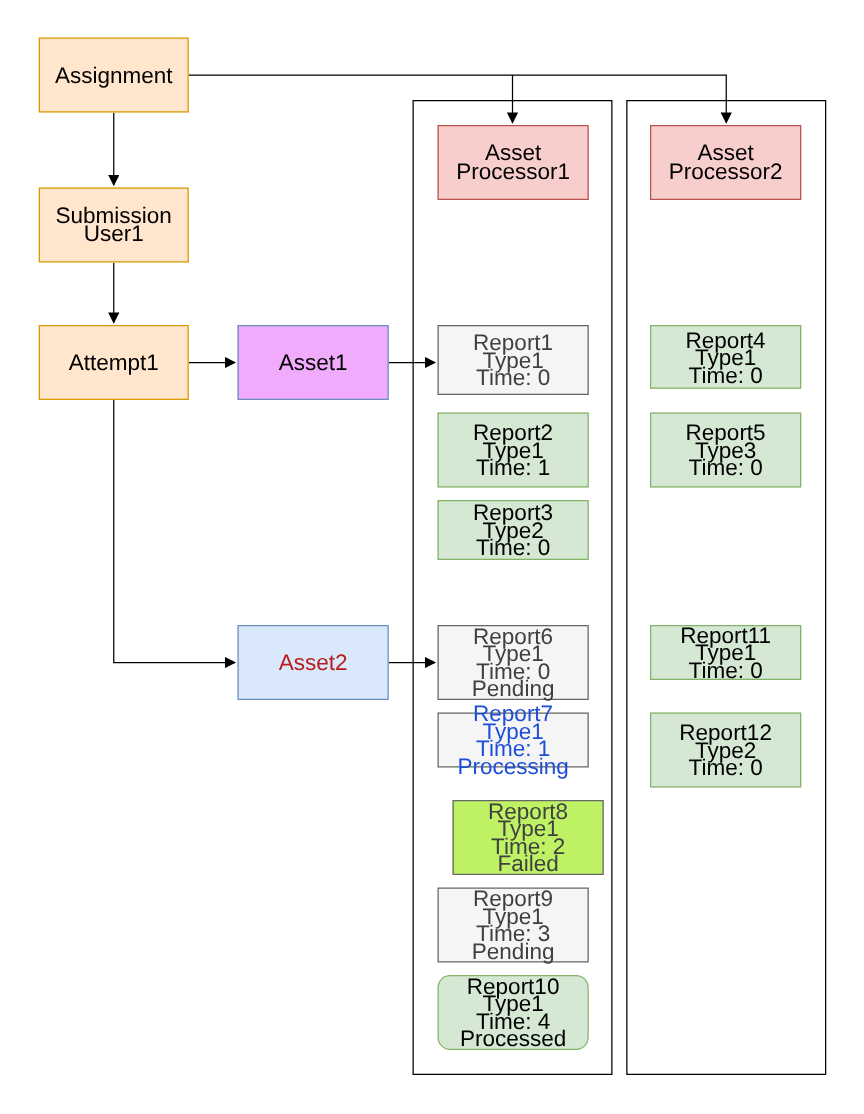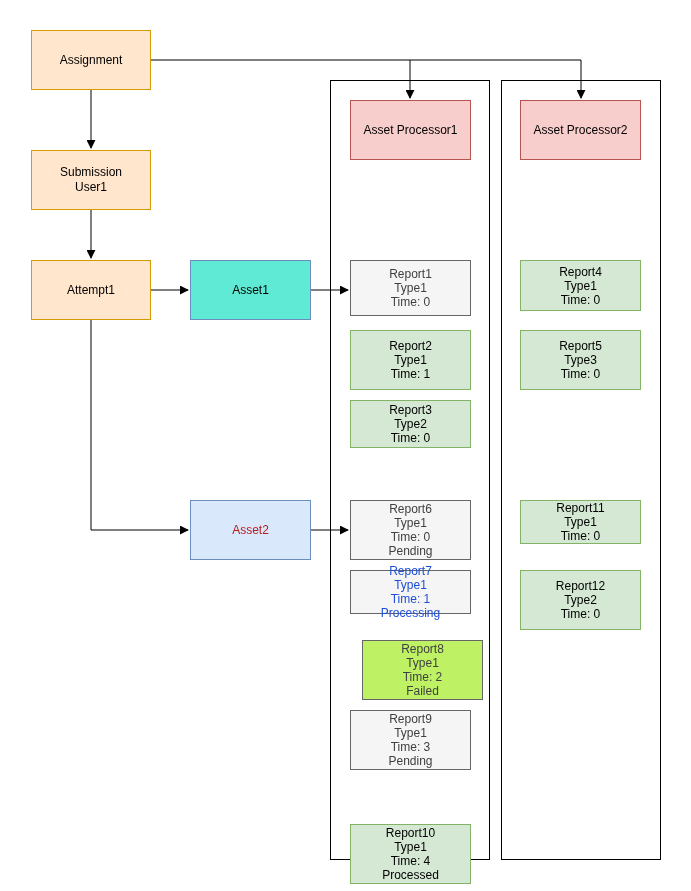--- a/index.html
+++ b/index.html
@@ -22,21 +22,21 @@
   }
   .node {
     position: absolute;
     box-sizing: border-box;
     border: 1px solid #000;
     display: flex;
     flex-direction: column;
     align-items: center;
     justify-content: center;
     text-align: center;
-    font-size: 12px;
+    font-size: 18px;
     color: #000;
   }
   .node-label {
     white-space: pre-line;
     line-height: 15px;
   }
   .report .rline {
     line-height: 14px;
   }
   .lane {
@@ -76,21 +76,21 @@
 
   <div class="node" style="left: 31px; top: 150px; width: 120px; height: 60px; background: rgb(255, 230, 204); border-color: rgb(215, 155, 0); color: rgb(0, 0, 0);">
     <div class="node-label">Submission
 User1</div>
   </div>
 
   <div class="node" style="left: 31px; top: 260px; width: 120px; height: 60px; background: rgb(255, 230, 204); border-color: rgb(215, 155, 0); color: rgb(0, 0, 0);">
     <div class="node-label">Attempt1</div>
   </div>
 
-  <div class="node" style="left: 190px; top: 260px; width: 121px; height: 60px; background: #5eead4; border-color: rgb(108, 142, 191); color: rgb(0, 0, 0);">
+  <div class="node" style="left: 190px; top: 260px; width: 121px; height: 60px; background: #f0abfc; border-color: rgb(108, 142, 191); color: rgb(0, 0, 0);">
     <div class="node-label">Asset1</div>
   </div>
 
   <div class="node" style="left: 190px; top: 500px; width: 121px; height: 60px; background: rgb(218, 232, 252); border-color: rgb(108, 142, 191); color: #b91c1c;">
     <div class="node-label">Asset2</div>
   </div>
 
   <div class="node" style="left: 350px; top: 100px; width: 121px; height: 60px; background: rgb(248, 206, 204); border-color: rgb(184, 84, 80); color: rgb(0, 0, 0);">
     <div class="node-label">Asset Processor1</div>
   </div>
@@ -138,21 +138,21 @@
     <div class="rline">Failed</div>
   </div>
 
   <div class="node report" style="left: 350px; top: 710px; width: 121px; height: 60px; background: rgb(245, 245, 245); border-color: rgb(102, 102, 102); color: rgb(64, 64, 64);">
     <div class="rline">Report9</div>
     <div class="rline">Type1</div>
     <div class="rline">Time: 3</div>
     <div class="rline">Pending</div>
   </div>
 
-  <div class="node report" style="left: 350px; top: 824px; width: 121px; height: 60px; background: rgb(213, 232, 212); border-color: rgb(130, 179, 102); color: rgb(0, 0, 0);">
+  <div class="node report" style="left: 350px; top: 780px; width: 121px; height: 60px; background: rgb(213, 232, 212); border-color: rgb(130, 179, 102); color: rgb(0, 0, 0); border-radius: 10px;">
     <div class="rline">Report10</div>
     <div class="rline">Type1</div>
     <div class="rline">Time: 4</div>
     <div class="rline">Processed</div>
   </div>
 
   <div class="node report" style="left: 520px; top: 260px; width: 121px; height: 51px; background: rgb(213, 232, 212); border-color: rgb(130, 179, 102); color: rgb(0, 0, 0);">
     <div class="rline">Report4</div>
     <div class="rline">Type1</div>
     <div class="rline">Time: 0</div>

